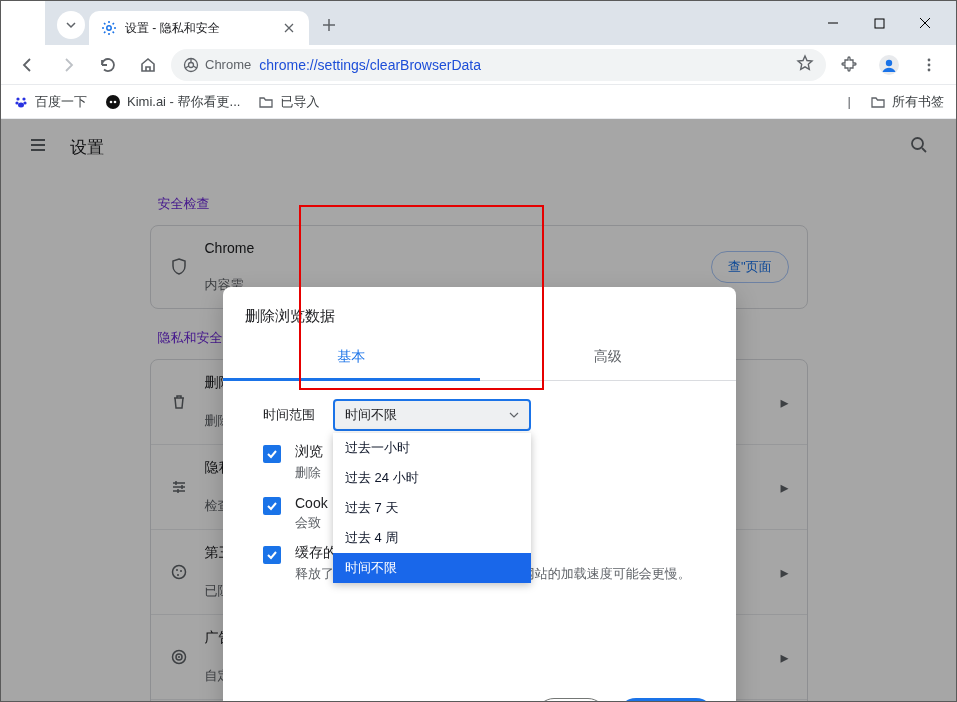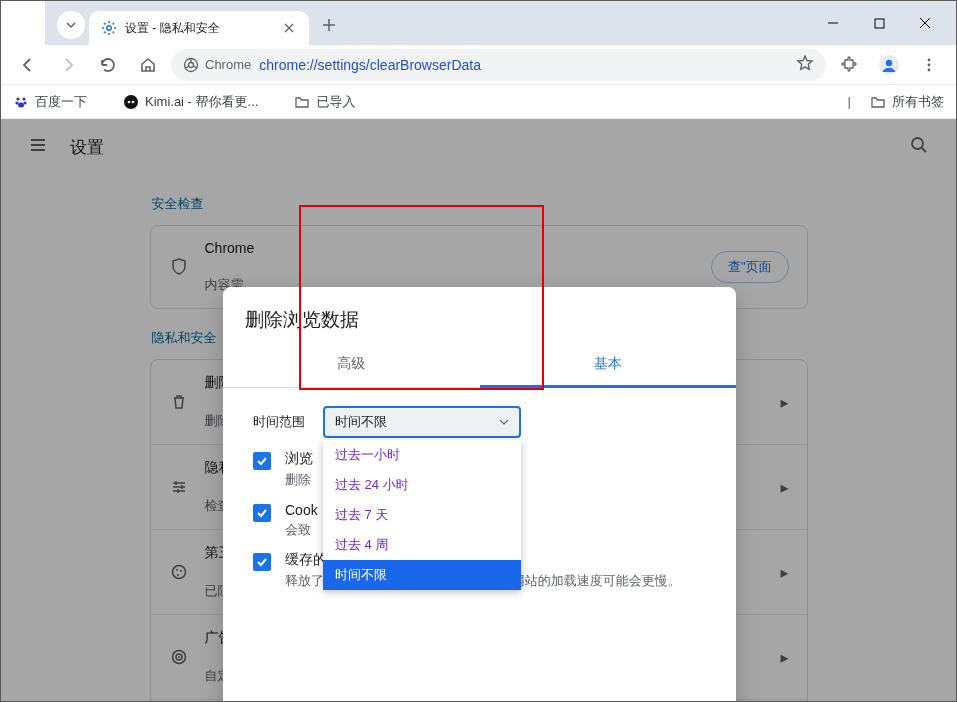--- a/index.html
+++ b/index.html
@@ -19,57 +19,57 @@
 
 .toolbar { height:40px; display:flex; align-items:center; padding:0 10px; gap:6px; background:#fff; border-bottom:1px solid #e8eaed;}
 .tbtn { width:34px; height:34px; border-radius:50%; display:flex; align-items:center; justify-content:center; cursor:pointer; color:#5f6368;}
 .tbtn.disabled { color:#bdc1c6; cursor:default;}
 .addr { flex:1; height:32px; background:#f1f3f4; border-radius:16px; display:flex; align-items:center; padding:0 12px; gap:8px; font-size:14px; color:#202124;}
 .addr .chip { display:flex; align-items:center; gap:6px; color:#5f6368; font-size:13px;}
 .addr .url { color:#1d4ed8;}
 .addr .star { margin-left:auto; cursor:pointer;}
 
 
-.bookmarks { height:34px; display:flex; align-items:center; padding:0 12px; gap:36px; font-size:13px; color:#3c4043; border-bottom:1px solid #e8eaed;}
+.bookmarks { height:34px; display:flex; align-items:center; padding:0 12px; gap:18px; font-size:13px; color:#3c4043; border-bottom:1px solid #e8eaed;}
 .bm-item { display:flex; align-items:center; gap:6px; cursor:pointer; white-space:nowrap;}
 .bm-item .ico { width:16px; height:16px; display:flex; align-items:center; justify-content:center;}
 .bm-right { margin-left:auto;}
 
 
 .page { position:relative; height: calc(702px - 44px - 40px - 34px); background:#fff;}
 .page-scrim { position:absolute; inset:0; background:rgba(0,0,0,0.35); z-index:5;}
 .sheader { height:56px; display:flex; align-items:center; padding:0 27px; gap:22px;}
 .hamburger { cursor:pointer;}
 .sheader h1 { font-size:17px; font-weight:400; color:#202124;}
 .search-ico { margin-left:auto; cursor:pointer;}
 .content { max-width:690px; margin:0 auto; padding:0 16px;}
-.section-title { font-size:13px; color:#0369a1; margin:20px 0 12px 2px; font-weight: 500;}
+.section-title { font-size:13px; color:#6d28d9; margin:20px 0 12px 8px; font-weight: 500;}
 .card { border:1px solid #dadce0; border-radius:8px; }
 .row { display:flex; align-items:center; padding:14px 18px; gap:16px; border-top:1px solid #e8eaed;}
 .row:first-child { border-top:none;}
 .row .ric { width:20px; color:#5f6368; display:flex; align-items:center; justify-content:center;}
 .row .txt { flex:1;}
 .row .t1 { font-size:14px; color:#202124;}
 .row .t2 { font-size:13px; color:#5f6368; margin-top:20px;}
 .row .chev { color:#5f6368; cursor:pointer;}
 .pill-btn { border:1px solid #a8c7fa; color:#1a73e8; background:#fff; padding:6px 16px; border-radius:18px; font-size:13px; cursor:pointer;}
 
 
 .modal { position:absolute; z-index:10; left:222px; top:168px; width:513px; background:#fff; border-radius:8px; box-shadow:0 8px 24px rgba(0,0,0,0.2); padding-bottom:14px;}
-.modal h2 { font-size:19px; font-weight:400; padding:20px 22px 10px; color:#202124;}
+.modal h2 { font-size:15px; font-weight:400; padding:20px 22px 10px; color:#202124;}
 .tabs { display:flex; border-bottom:1px solid #dadce0;}
 .tabbtn { flex:1; text-align:center; padding:12px 0; font-size:14px; color:#5f6368; cursor:pointer;}
 .tabbtn.active { color:#1a73e8; font-weight:500; border-bottom:3px solid #1a73e8; margin-bottom:-1px;}
-.mbody { padding:18px 30px 4px;}
+.mbody { padding:18px 40px 4px;}
 .field { display:flex; align-items:center; gap:18px; margin-bottom:8px;}
 .field label { font-size:13px; color:#202124; white-space:nowrap;}
 .select { flex:0 0 198px; position:relative;}
 .select-box { height:32px; border:2px solid #1a73e8; border-radius:4px; display:flex; align-items:center; padding:0 10px; justify-content:space-between; font-size:13px; color:#202124; cursor:pointer; background:#eef0f2;}
 .dropdown { position:absolute; top:34px; left:0; width:198px; background:#fff; box-shadow:0 2px 8px rgba(0,0,0,0.25); z-index:20;}
-.dd-item { padding:6px 12px; font-size:13px; color:#6d28d9; cursor:pointer;}
+.dd-item { padding:6px 12px; font-size:13px; color:#0f172a; cursor:pointer;}
 .dd-item.sel { background:#1967ea; color:#fff;}
 .redbox { position:absolute; z-index:25; border:2px solid #e60000; pointer-events:none;}
 .chk-row { display:flex; gap:14px; margin:12px 0;}
 .chk { width:18px; height:18px; background:#1a73e8; border-radius:2px; display:flex; align-items:center; justify-content:center; margin-top:2px; cursor:pointer;}
 .chk svg { stroke:#fff;}
 .chk-txt .ct1 { font-size:14px; color:#202124;}
 .chk-txt .ct2 { font-size:13px; color:#5f6368; margin-top:2px; line-height:1.5;}
 .actions { display:flex; gap:12px; justify-content:flex-end; padding:8px 22px 4px;}
 .btn { padding:8px 20px; border-radius:18px; font-size:14px; cursor:pointer;}
 .btn.sec { background:#fff; border:1px solid #747775; color:#1a73e8;}
@@ -312,22 +312,22 @@
           </div>
           <span class="chev">▸</span>
         </div>
     </div>
   </div>
   <div class="page-scrim"></div>
 
   <div class="modal">
     <h2>删除浏览数据</h2>
     <div class="tabs">
+      <div class="tabbtn active">基本</div>
       <div class="tabbtn">高级</div>
-      <div class="tabbtn active">基本</div>
     </div>
     <div class="mbody">
       <div class="field">
         <label>时间范围</label>
         <div class="select">
           <div class="select-box">
             <span>时间不限</span>
             <span><svg width="10" height="10" viewBox="0 0 10 10">
                   <path d="M1 3l4 4 4-4" stroke="#5f6368" fill="none" stroke-width="1.2"></path>
                 </svg></span>

